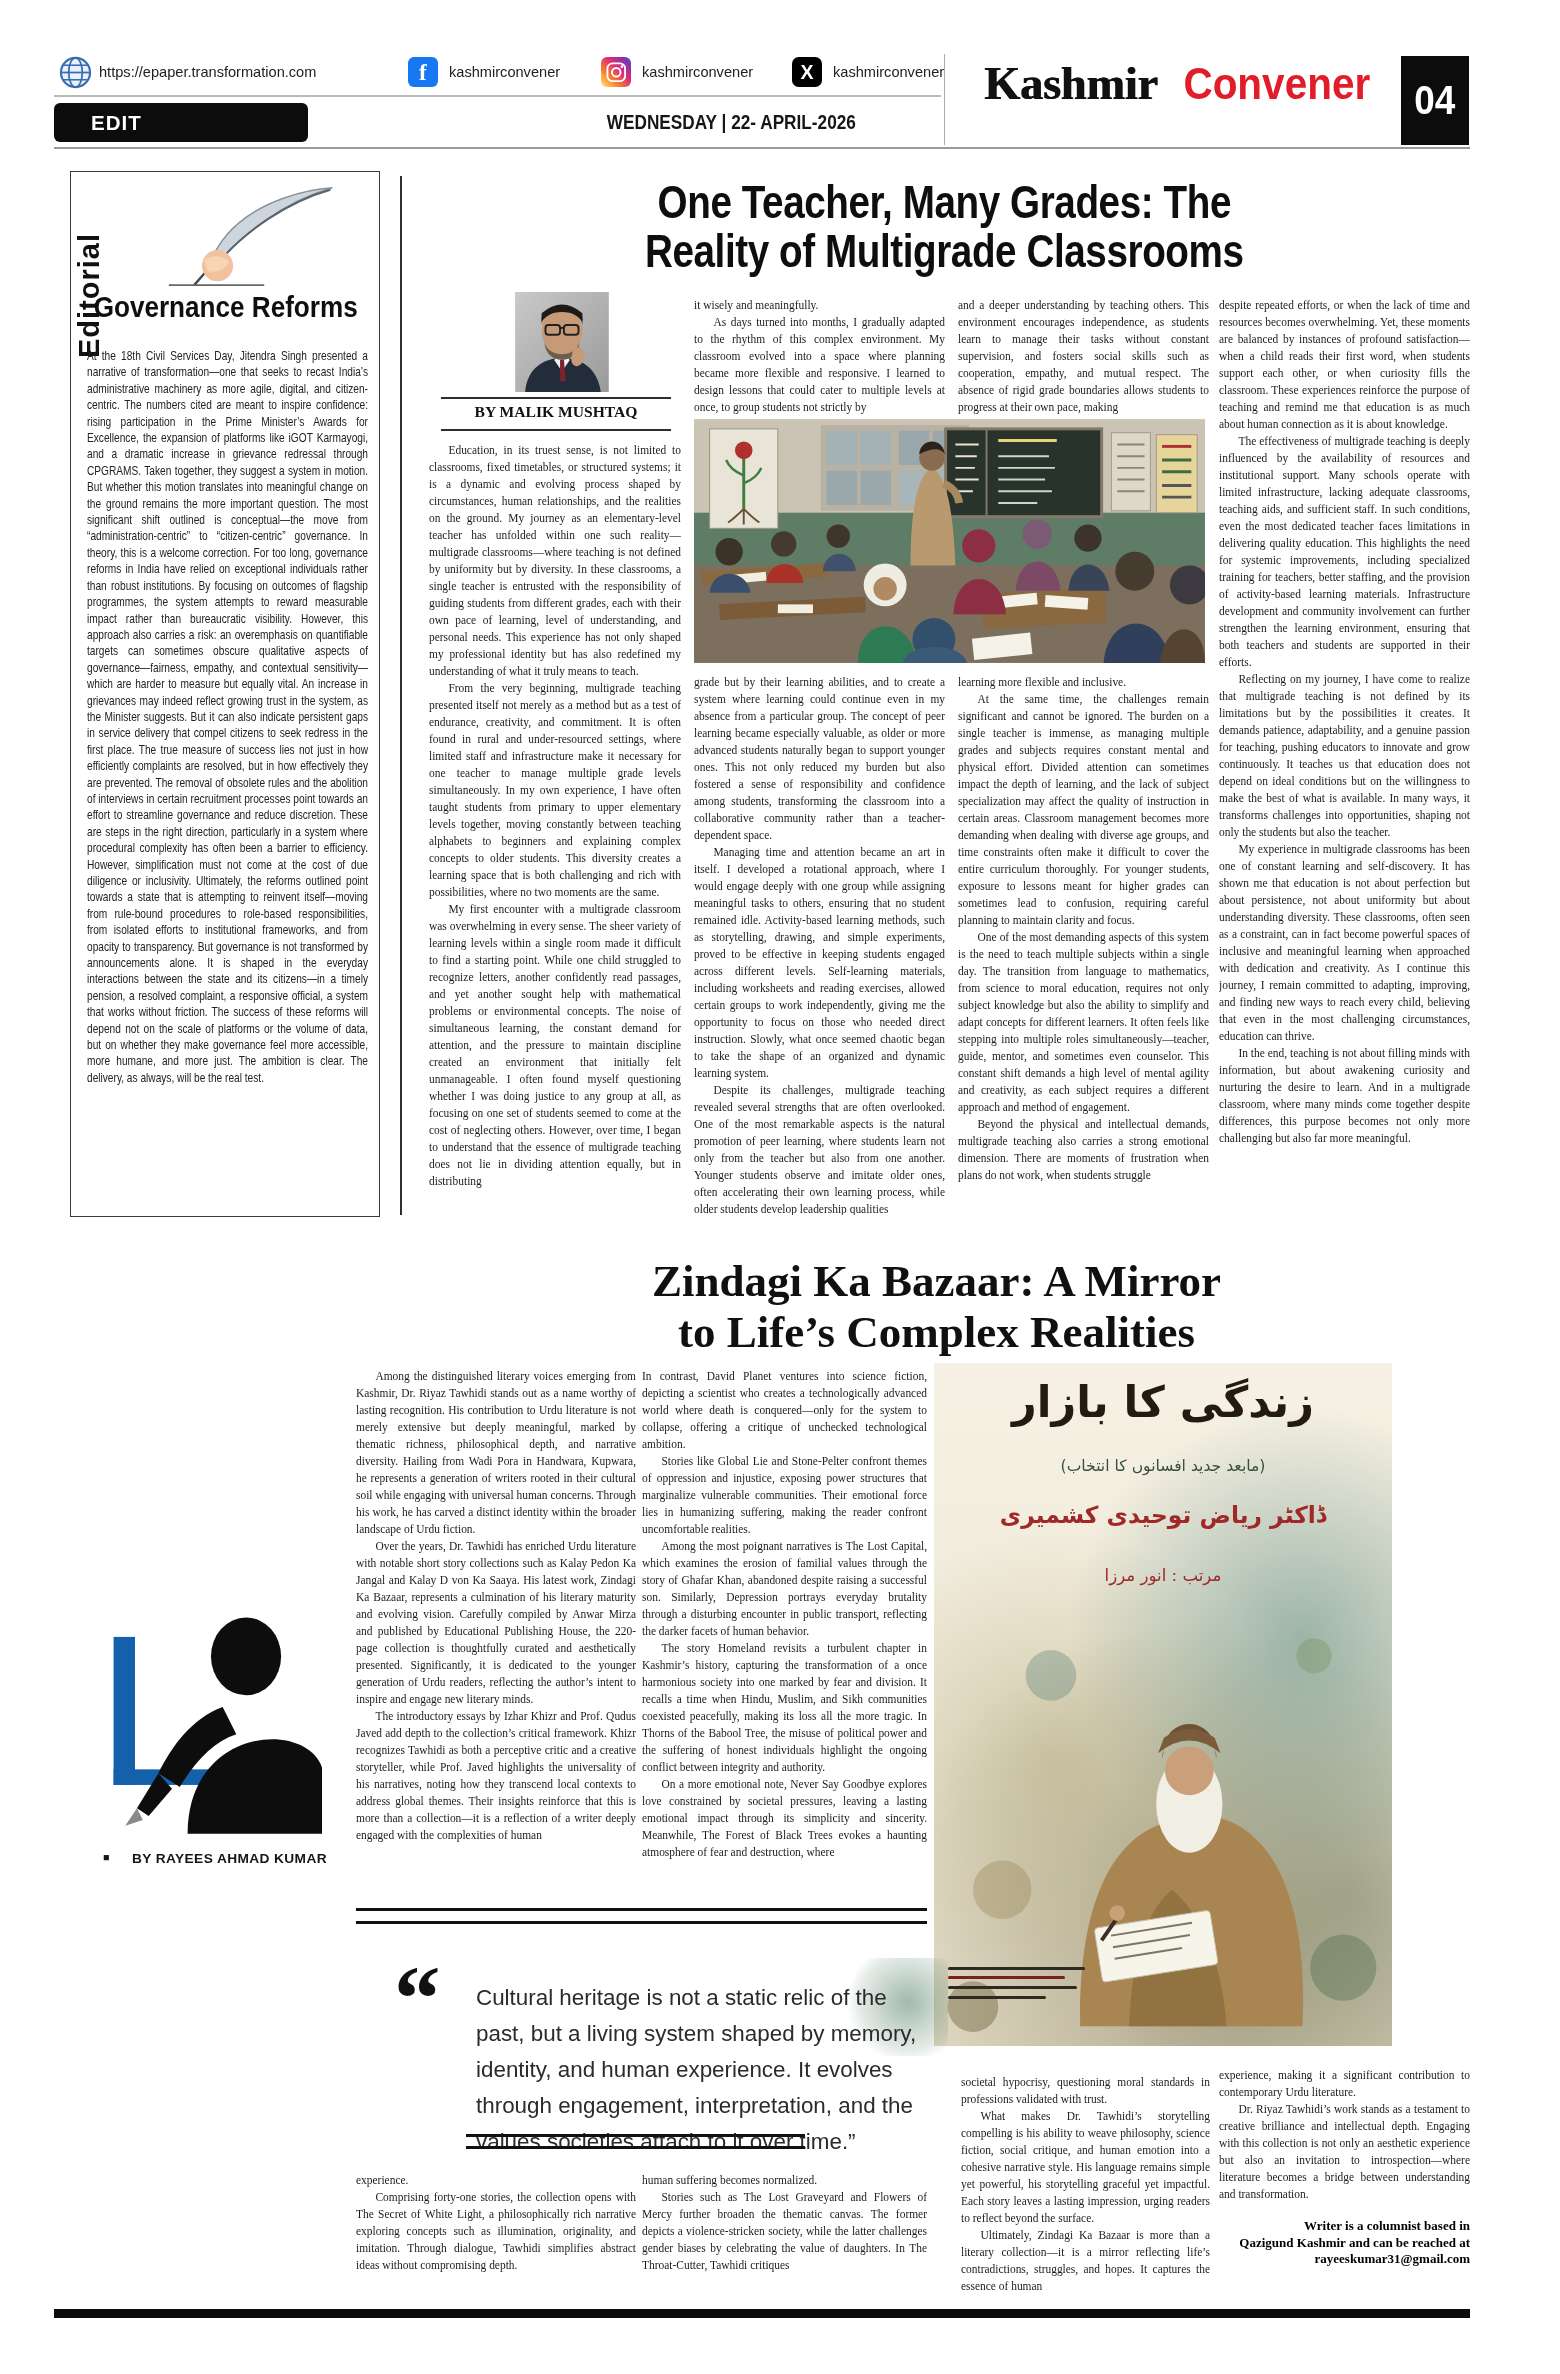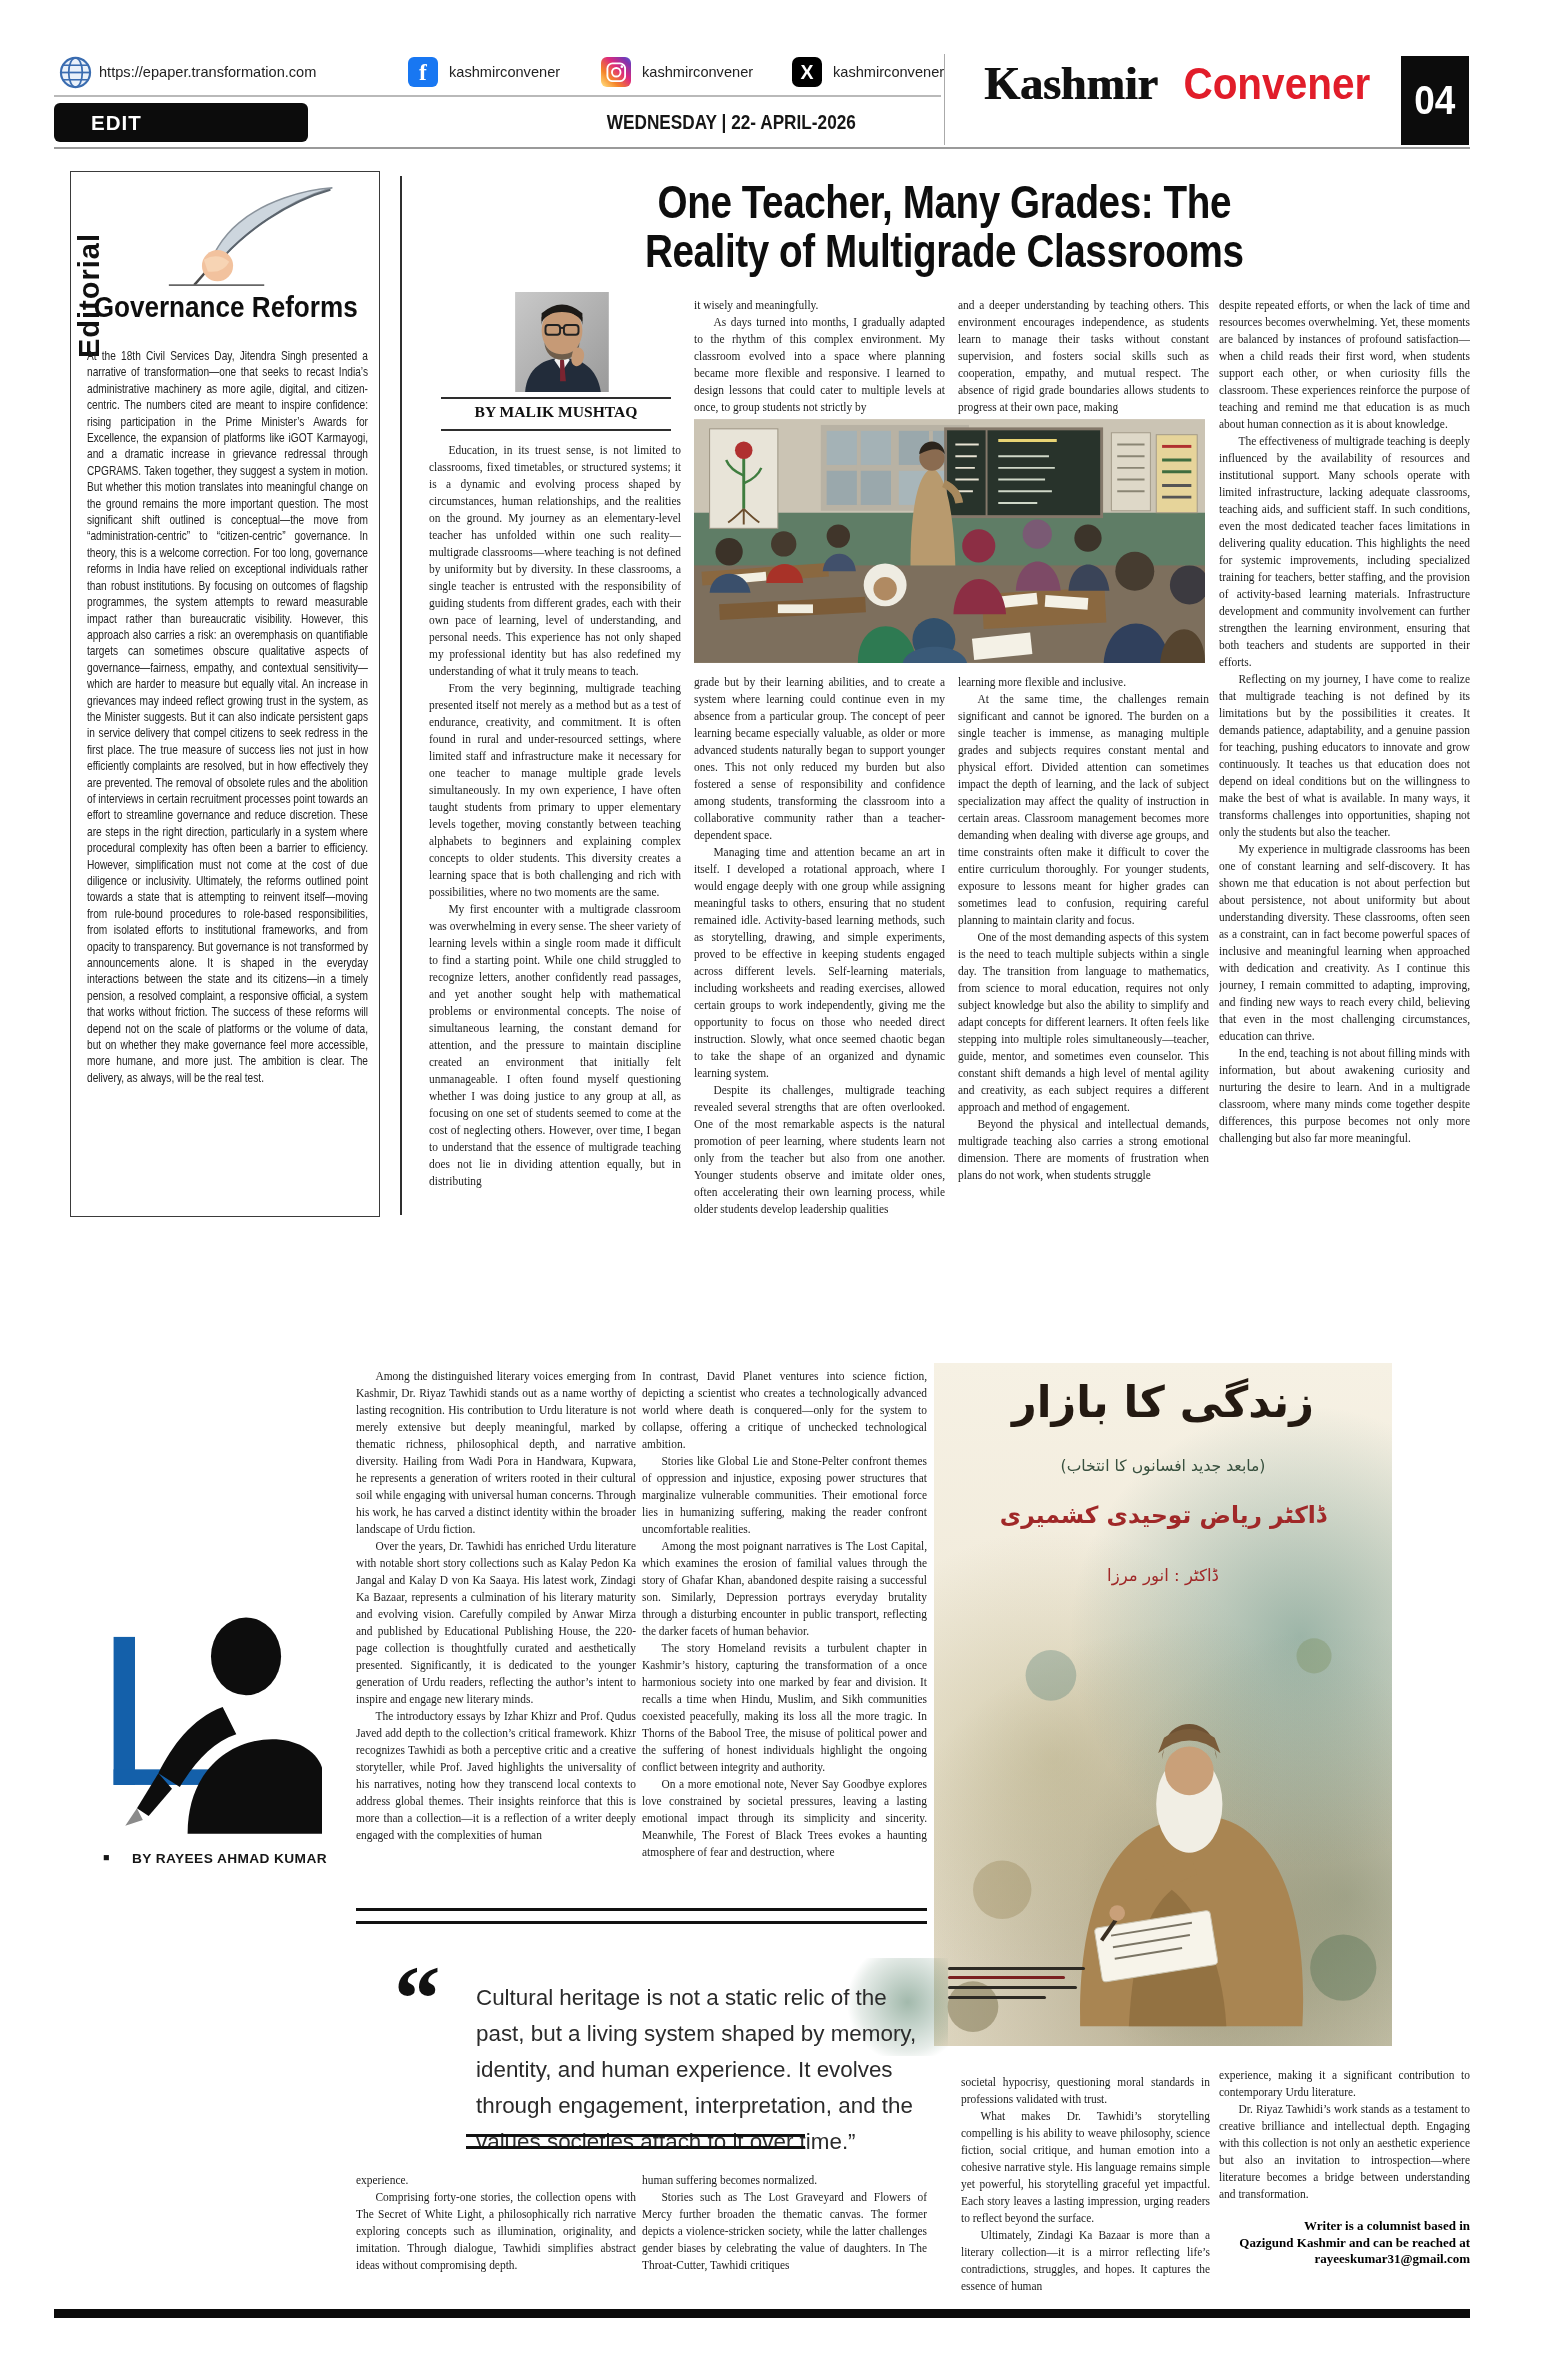--- a/index.html
+++ b/index.html
@@ -260,20 +260,24 @@
   <div class="abs serifcol" style="left:1219px;top:296px;width:251px;height:919px;">
     <div class="cond88">
       <p class="ni">despite repeated efforts, or when the lack of time and resources becomes overwhelming. Yet, these moments are balanced by instances of profound satisfaction—when a child reads their first word, when students support each other, or when curiosity fills the classroom. These experiences reinforce the purpose of teaching and remind me that education is as much about human connection as it is about knowledge.</p>
       <p>The effectiveness of multigrade teaching is deeply influenced by the availability of resources and institutional support. Many schools operate with limited infrastructure, lacking adequate classrooms, teaching aids, and sufficient staff. In such conditions, even the most dedicated teacher faces limitations in delivering quality education. This highlights the need for systemic improvements, including specialized training for teachers, better staffing, and the provision of activity-based learning materials. Infrastructure development and community involvement can further strengthen the learning environment, ensuring that both teachers and students are supported in their efforts.</p>
       <p>Reflecting on my journey, I have come to realize that multigrade teaching is not defined by its limitations but by the possibilities it creates. It demands patience, adaptability, and a genuine passion for teaching, pushing educators to innovate and grow continuously. It teaches us that education does not depend on ideal conditions but on the willingness to make the best of what is available. In many ways, it transforms challenges into opportunities, shaping not only the students but also the teacher.</p>
       <p>My experience in multigrade classrooms has been one of constant learning and self-discovery. It has shown me that education is not about perfection but about persistence, not about uniformity but about understanding diversity. These classrooms, often seen as a constraint, can in fact become powerful spaces of inclusive and meaningful learning when approached with dedication and creativity. As I continue this journey, I remain committed to adapting, improving, and finding new ways to reach every child, believing that even in the most challenging circumstances, education can thrive.</p>
       <p>In the end, teaching is not about filling minds with information, but about awakening curiosity and nurturing the desire to learn. And in a multigrade classroom, where many minds come together despite differences, this purpose becomes not only more challenging but also far more meaningful.</p>
     </div>
   </div>
 
+  <div class="abs headline2" style="left:410px;top:1256px;width:1053px;">
+    <span>Zindagi Ka Bazaar: A Mirror</span><br>
+    <span>to Life’s Complex Realities</span>
+  </div>
 
   <div class="abs" style="left:98px;top:1582px;width:224px;height:252px;">
     <svg width="224" height="252" viewBox="0 0 230 258">
       <rect x="16" y="56" width="22" height="152" fill="#1460aa"></rect>
       <rect x="16" y="192" width="100" height="16" fill="#1460aa"></rect>
       <ellipse cx="152" cy="76" rx="36" ry="40" fill="#0d0d0d"></ellipse>
       <path d="M92,258 C92,150 212,140 230,190 L230,258 Z" fill="#0d0d0d"></path>
       <path d="M128,128 C96,140 76,168 62,196 L84,210 C100,184 118,164 142,156 Z" fill="#0d0d0d"></path>
       <path d="M62,196 L40,232 L52,240 L76,212 Z" fill="#0d0d0d"></path>
       <path d="M40,232 L28,250 L46,244 Z" fill="#8a8a8a"></path>
@@ -307,21 +311,21 @@
        background:
          radial-gradient(circle at 80% 40%, rgba(74,128,118,.5), transparent 42%),
          radial-gradient(circle at 26% 58%, rgba(150,140,82,.32), transparent 44%),
          radial-gradient(circle at 58% 88%, rgba(96,86,48,.42), transparent 52%),
          radial-gradient(circle at 90% 78%, rgba(70,100,70,.35), transparent 40%),
          linear-gradient(#f6f1e4,#e9e1cc);
        overflow:hidden;">
     <div class="abs urdu" style="left:0;top:13.7px;width:100%;font-size:43px;font-weight:bold;color:#241a12;">زندگی کا بازار</div>
     <div class="abs urdu" style="left:0;top:94px;width:100%;font-size:15.6px;color:#38503e;">(مابعد جدید افسانوں کا انتخاب)</div>
     <div class="abs urdu" style="left:0;top:138px;width:100%;font-size:23.4px;font-weight:bold;color:#a02828;">ڈاکٹر ریاض توحیدی کشمیری</div>
-    <div class="abs urdu" style="left:0;top:203px;width:100%;font-size:16.6px;color:#a02828;">ڈاکٹر : انور مرزا</div>
+    <div class="abs urdu" style="left:0;top:203px;width:100%;font-size:16.6px;color:#a02828;">مرتب : انور مرزا</div>
     <svg class="abs" style="left:0;top:234px;" width="458" height="449" viewBox="0 0 470 460">
       <circle cx="120" cy="80" r="26" fill="rgba(90,130,120,.35)"></circle>
       <circle cx="390" cy="60" r="18" fill="rgba(120,140,90,.35)"></circle>
       <circle cx="70" cy="300" r="30" fill="rgba(140,120,70,.3)"></circle>
       <path d="M150,440 C148,320 180,250 235,232 C268,218 306,222 330,248 C372,286 382,370 378,440 Z" fill="#a98552"></path>
       <path d="M200,440 C204,360 220,320 244,300 C270,320 296,370 300,440 Z" fill="#8a6a3c" opacity=".7"></path>
       <ellipse cx="262" cy="212" rx="34" ry="50" fill="#f1eee4"></ellipse>
       <circle cx="262" cy="178" r="25" fill="#c9a079"></circle>
       <path d="M234,166 a28,28 0 0 1 56,0 l-4,-20 a26,26 0 0 0 -48,0 Z" fill="#6e5234"></path>
       <path d="M230,160 q32,-26 64,0 l-6,-16 q-26,-18 -52,0 Z" fill="#7a5c3a"></path>

